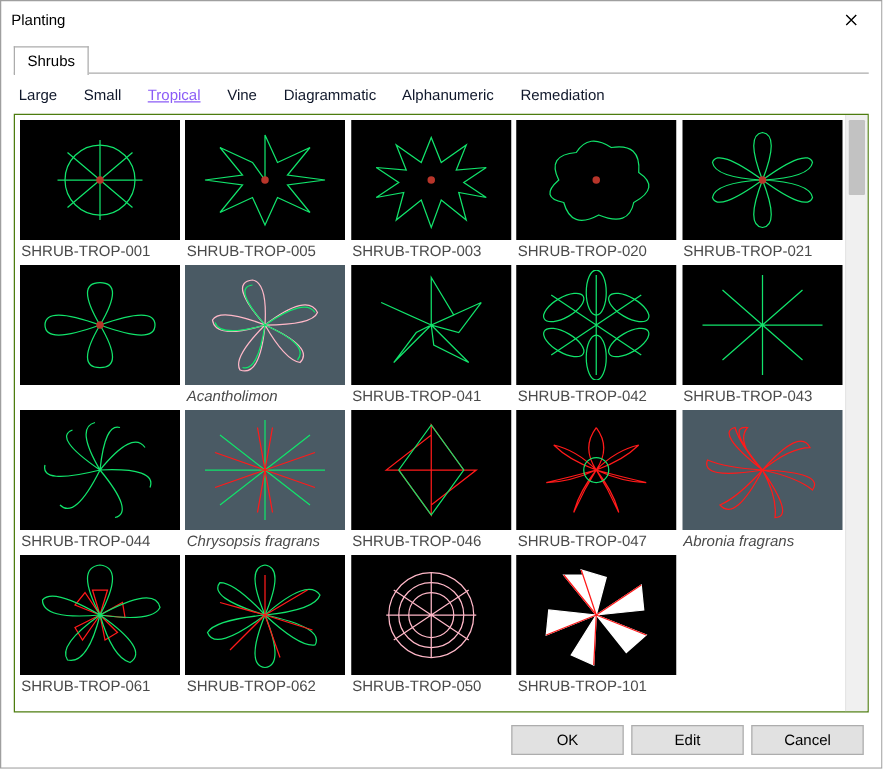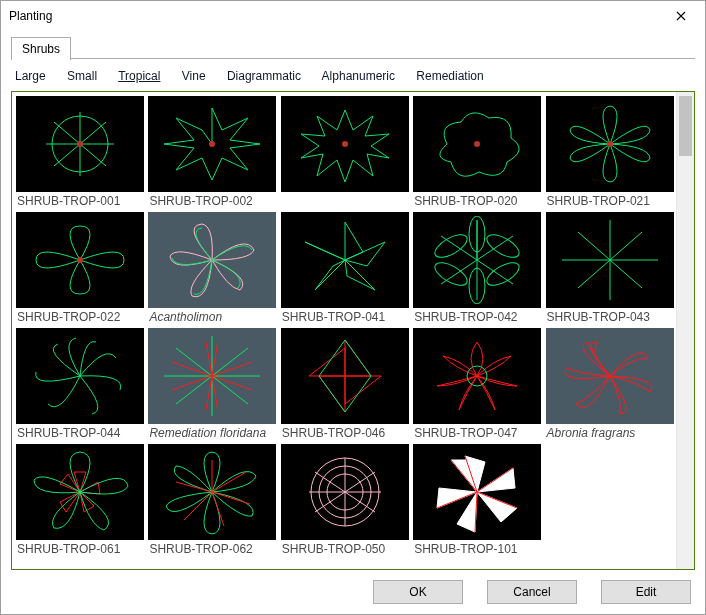--- a/index.html
+++ b/index.html
@@ -9,34 +9,34 @@
   .close-btn{width:44px;height:28px;display:flex;align-items:center;justify-content:center;background:transparent}
   .close-btn svg{width:10px;height:10px}
   .outer-content{flex:1;display:flex;flex-direction:column;padding:0 10px 0 10px;box-sizing:border-box}
   
   .tab-strip{position:relative;height:24px;margin-top:4px}
   .tab-strip::after{content:"";position:absolute;left:0;right:0;bottom:0;border-bottom:1px solid #acacac}
   .tab{position:relative;display:inline-block;height:22px;line-height:22px;padding:0 10px;border:1px solid #acacac;border-bottom:none;background:#fff;top:2px;z-index:2;font-size:12px}
   
   .filter-row{padding:10px 4px 6px 4px}
   .filter-row a{color:#0f172a;text-decoration:none;margin-right:18px;font-size:12px;cursor:pointer}
-  .filter-row a.sel{color:#0f172a;text-decoration:underline}
+  .filter-row a.sel{color:#8b5cf6;text-decoration:underline}
   
   .panel{flex:1;border:1px solid #4d7c0f;margin:2px 0 0 0;box-sizing:border-box;display:flex;min-height:0}
   .grid-wrap{flex:1;overflow:hidden;display:flex}
   .grid{flex:1;display:grid;grid-template-columns:repeat(5,1fr);gap:4px 4px;padding:4px 2px 4px 4px;align-content:start}
   .cell{display:flex;flex-direction:column}
   .thumb{width:128px;height:96px;background:#000;display:flex;align-items:center;justify-content:center;box-sizing:border-box}
   .thumb.sel{background:#4a5a64}
   .cap{font-size:12px;color:#4a4a4a;padding:2px 0 0 1px;white-space:nowrap;overflow:hidden;text-overflow:ellipsis;max-width:128px}
   .cap.ital{font-style:italic}
   .scrollbar{width:17px;background:#f0f0f0;position:relative;border-left:1px solid #e5e5e5}
   .scroll-thumb{position:absolute;top:4px;left:2px;right:2px;height:60px;background:#c2c2c2;border-radius:1px}
   
-  .btn-row{display:flex;justify-content:flex-end;gap:24px;padding:10px 4px 10px 0}
+  .btn-row{display:flex;justify-content:flex-end;gap:6px;padding:10px 4px 10px 0}
   .btn{min-width:72px;height:22px;border:1px solid #adadad;background:#e1e1e1;font-size:12px;display:flex;align-items:center;justify-content:center;cursor:default;padding:0 8px}
   
   .thumb svg{width:120px;height:88px}
   .dot{fill:#b8352a}
   .g{stroke:#11e36b;stroke-width:1;fill:none}
   .r{stroke:#ff1a1a;stroke-width:1;fill:none}
   .p{stroke:#ffb8c8;stroke-width:1;fill:none}
   .w{stroke:#fff;stroke-width:1;fill:#fff}
 </style>
 </head>
@@ -85,31 +85,32 @@
             </div>
             <div class="cell">
               <div class="thumb">
                 <svg viewBox="0 0 120 88">
                   <g class="g">
   <path d="M60 44 L60 8 L70 30 L96 18 L78 40 L108 44 L78 48 L96 70 L70 58 L60 80 L50 58 L24 70 L42 48 L12 44 L42 40 L24 18 L50 30 Z"></path>
 </g>
                   <circle class="dot" cx="60" cy="44" r="3"></circle>
                 </svg>
               </div>
-              <div class="cap">SHRUB-TROP-002</div>
+              <div class="cap">SHRUB-TROP-005</div>
             </div>
             <div class="cell">
               <div class="thumb">
                 <svg viewBox="0 0 120 88">
                   <g class="g">
   <path d="M60 10 L68 30 L88 16 L80 36 L104 34 L86 46 L104 58 L82 54 L88 76 L68 60 L60 82 L52 60 L32 76 L38 54 L16 58 L34 46 L16 34 L40 36 L32 16 L52 30 Z"></path>
 </g>
                   <circle class="dot" cx="60" cy="44" r="3"></circle>
                 </svg>
               </div>
+              <div class="cap">SHRUB-TROP-003</div>
             </div>
             <div class="cell">
               <div class="thumb">
                 <svg viewBox="0 0 120 88">
                   <g class="g">
   <path d="M30 44 Q20 24 44 22 Q54 6 72 18 Q96 14 94 38 Q112 50 90 62 Q86 82 62 72 Q40 84 34 62 Q14 58 30 44 Z"></path>
 </g>
                   <circle class="dot" cx="60" cy="44" r="3"></circle>
                 </svg>
               </div>
@@ -128,21 +129,20 @@
             </div>
             <div class="cell">
               <div class="thumb">
                 <svg viewBox="0 0 120 88">
                   <g class="g">
   <path d="M60 44 Q40 10 60 10 Q80 10 60 44 Q104 28 104 44 Q104 60 60 44 Q80 78 60 78 Q40 78 60 44 Q16 60 16 44 Q16 28 60 44"></path>
 </g>
                   <circle class="dot" cx="60" cy="44" r="3"></circle>
                 </svg>
               </div>
-              <div class="cap">SHRUB-TROP-022</div>
             </div>
             <div class="cell">
               <div class="thumb sel">
                 <svg viewBox="0 0 120 88">
                   <g>
                     <path class="p" d="M60 44 Q30 10 50 8 Q62 10 60 44 Q94 18 102 34 Q98 44 60 44 Q100 62 88 74 Q76 72 60 44 Q56 86 40 80 Q34 70 60 44 Q20 56 18 40 Q24 30 60 44"></path>
 <path class="g" d="M60 44 Q34 14 50 12 M60 44 Q92 22 100 34 M60 44 Q96 60 86 72 M60 44 Q54 82 42 78 M60 44 Q24 54 20 42"></path>
                   </g>
                 </svg>
               </div>
@@ -196,21 +196,21 @@
             </div>
             <div class="cell">
               <div class="thumb sel">
                 <svg viewBox="0 0 120 88">
                   <g>
   <path class="g" d="M60 44 L60 4 M60 44 L96 16 M60 44 L108 44 M60 44 L96 72 M60 44 L60 84 M60 44 L24 72 M60 44 L12 44 M60 44 L24 16"></path>
   <path class="r" d="M60 44 L66 10 M60 44 L100 30 M60 44 L100 58 M60 44 L66 78 M60 44 L54 78 M60 44 L20 58 M60 44 L20 30 M60 44 L54 10"></path>
 </g>
                 </svg>
               </div>
-              <div class="cap ital">Remediation floridana</div>
+              <div class="cap ital">Chrysopsis fragrans</div>
             </div>
             <div class="cell">
               <div class="thumb">
                 <svg viewBox="0 0 120 88">
                   <g>
   <path class="r" d="M60 44 L60 8 L86 44 Z M60 44 L96 44 L60 72 Z M60 44 L60 80 L34 44 Z M60 44 L24 44 L60 16 Z"></path>
   <path class="g" d="M60 8 L86 44 L60 80 L34 44 Z"></path>
 </g>
                 </svg>
               </div>
@@ -285,18 +285,18 @@
             </div>
           </div>
         <div class="scrollbar">
           <div class="scroll-thumb"></div>
         </div>
       </div>
     </div>
 
     <div class="btn-row">
       <div class="btn">OK</div>
+      <div class="btn">Edit</div>
       <div class="btn">Cancel</div>
-      <div class="btn">Edit</div>
     </div>
 
   </div>
 </div>
 
 </body></html>

